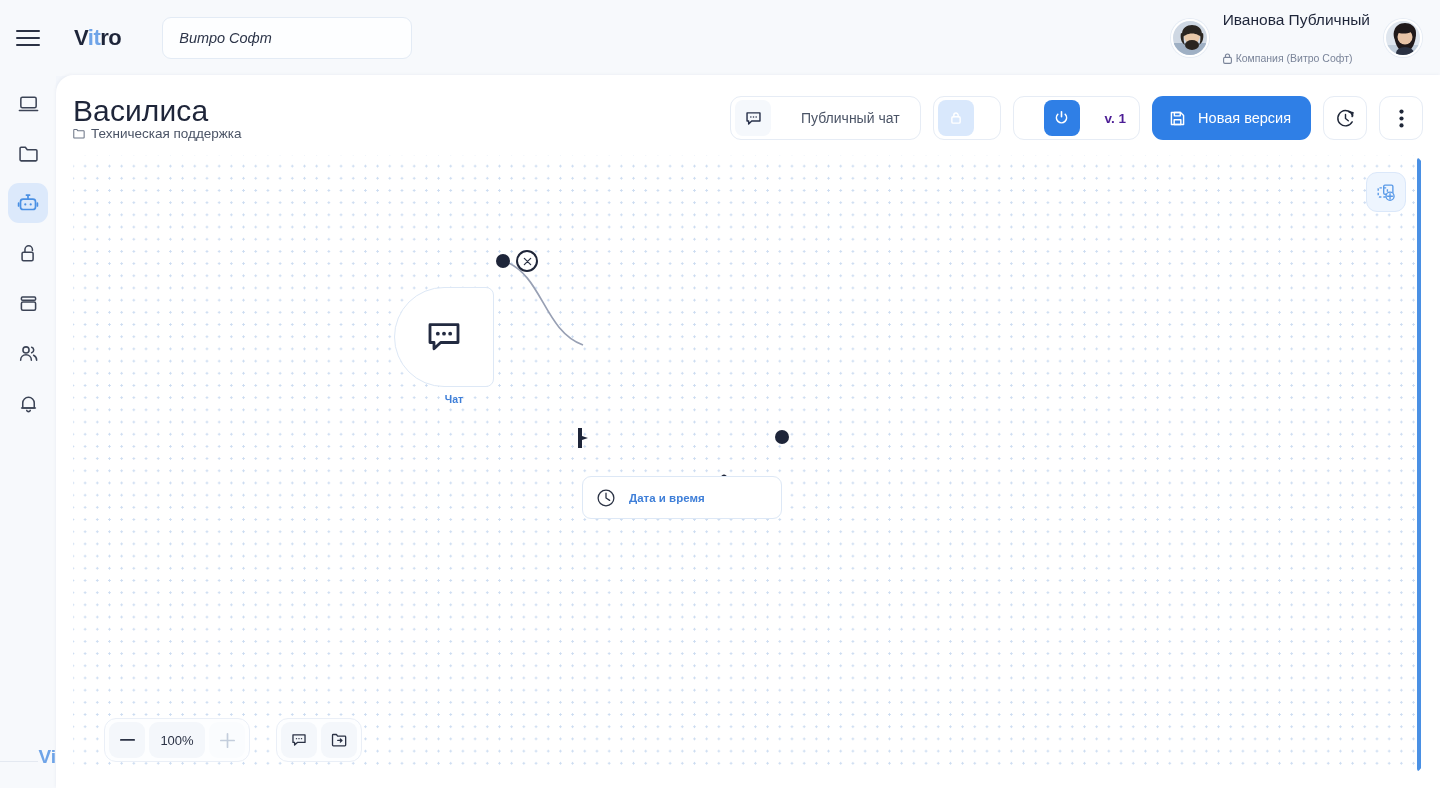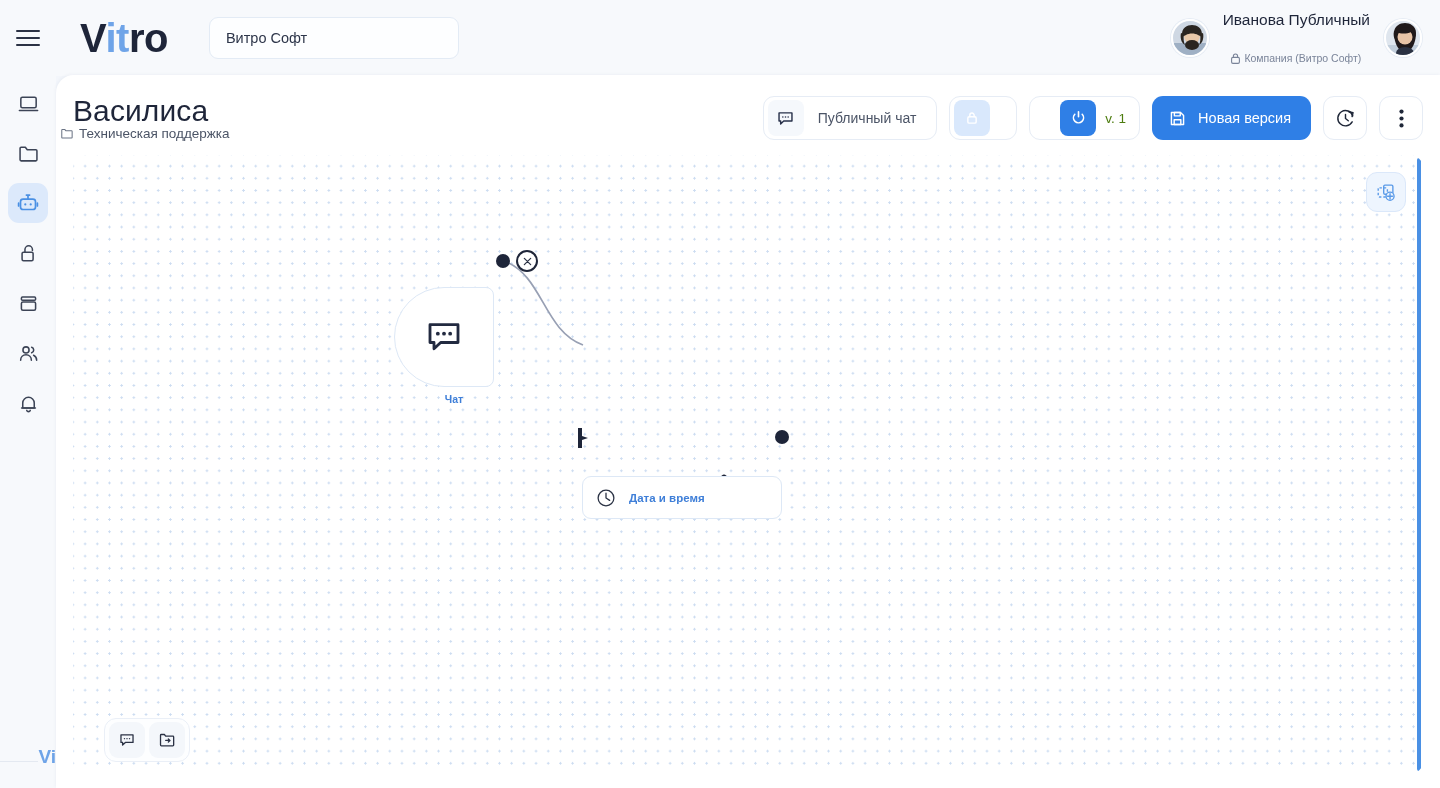--- a/index.html
+++ b/index.html
@@ -21,51 +21,52 @@
     width: 56px; height: 76px;
     display: flex; align-items: center; justify-content: center;
     cursor: pointer;
   }
   .hamburger .bars { width: 24px; }
   .hamburger .bars i {
     display: block; height: 2px; background: #2b3245; border-radius: 2px;
     margin: 5px 0;
   }
   .logo {
-    font-size: 40px; font-weight: bold; letter-spacing: -0.5px;
-    color: #1e2539; margin-left: 24px; line-height: 1;
+    font-size: 22px; font-weight: bold; letter-spacing: -0.5px;
+    color: #1e2539; margin-left: 18px; line-height: 1;
     user-select: none;
   }
   .logo .mid { color: #6fa4e8; }
   .company-input {
     margin-left: 41px;
     width: 250px; height: 42px;
     background: #fdfeff;
     border: 1px solid #e3ebf5;
     border-radius: 9px;
     padding: 0 16px;
     font-size: 14.5px; color: #2d3549;
     font-family: "Liberation Sans", sans-serif;
     outline: none;
+    font-style: italic;
   }
   .header-right {
     position: absolute; right: 18px; top: 0; height: 76px;
     display: flex; align-items: center; gap: 14px;
   }
   .avatar {
     width: 38px; height: 38px; border-radius: 50%;
     border: 2px solid #fff;
     box-shadow: 0 0 0 1px #e6ecf4;
     overflow: hidden; flex: none; position: relative;
   }
   .user-text { text-align: right; }
   .user-name { font-size: 15.5px; color: #1e2539; line-height: 18px; }
   .user-sub {
     font-size: 10.5px; color: #7a8499; line-height: 14px;
-    display: flex; align-items: center; justify-content: center; gap: 4px; margin-top: 22px;
+    display: flex; align-items: center; justify-content: flex-start; gap: 4px; margin-top: 22px;
   }
 
   
   .rail {
     position: absolute; left: 0; top: 76px; width: 56px; height: 712px;
     display: flex; flex-direction: column; align-items: center;
     padding-top: 7px;
     background: #f7f9fc;
   }
   .rail-btn {
@@ -97,48 +98,48 @@
 
   
   .page-head {
     position: absolute; left: 0; top: 0; width: 100%; height: 80px;
   }
   .page-title {
     position: absolute; left: 17px; top: 19px;
     font-size: 30px; color: #1e2539; letter-spacing: 0.1px;
   }
   .page-sub {
-    position: absolute; left: 5px; top: 51px;
+    position: absolute; left: 17px; top: 51px;
     font-size: 13.5px; color: #4b5466;
     display: flex; align-items: center; gap: 6px;
   }
 
   
   .toolbar {
     position: absolute; right: 17px; top: 21px;
     display: flex; align-items: center; gap: 12px;
   }
   .grp {
     border: 1px solid #e6ecf5; border-radius: 11px;
     background: #ffffff; height: 44px;
     display: flex; align-items: center; padding: 4px;
-    gap: 2px;
+    gap: 18px;
   }
   .chip-icon {
     width: 36px; height: 36px; border-radius: 8px;
     display: flex; align-items: center; justify-content: center;
     background: #f5f8fc; color: #27304a; cursor: pointer; flex: none;
   }
   .chip-label {
     font-size: 14px; color: #4b5466; padding: 0 16px 0 12px;
     cursor: pointer; white-space: nowrap;
   }
   .chip-icon.lock-on { background: #d9e8fc; color: #ffffff; }
   .chip-icon.power-on { background: #2f7fe6; color: #ffffff; }
-  .ver-label { font-size: 13.5px; color: #4d7c0f; padding: 0 9px 0 7px; white-space: nowrap; }
+  .ver-label { font-size: 13.5px; color: #4c1d95; padding: 0 9px 0 7px; white-space: nowrap; font-weight: bold; }
   .btn-primary {
     height: 44px; border-radius: 11px; background: #2f7fe6; color: #fff;
     display: flex; align-items: center; gap: 11px;
     padding: 0 20px 0 16px; font-size: 14.5px; cursor: pointer;
     border: none;
     font-family: "Liberation Sans", sans-serif;
   }
   .icon-btn {
     width: 44px; height: 44px; border-radius: 11px;
     border: 1px solid #e6ecf5; background: #fff;
@@ -489,20 +490,34 @@
         <div class="t-ico">
           <svg width="22" height="22" viewBox="0 0 24 24" fill="none" stroke="currentColor" stroke-width="1.4">
             <circle cx="12" cy="12" r="8.6"></circle>
             <path d="M12 6.8V12l4 2.6" stroke-linecap="round"></path>
           </svg>
         </div>
         <div class="t-txt">Дата и время</div>
       </div>
 
       <div class="bottombar">
+        <div class="bb-grp">
+          <div class="bb-btn">
+            <svg width="15" height="3" viewBox="0 0 16 3">
+              <rect width="16" height="1.8" rx="0.9" fill="currentColor"></rect>
+            </svg>
+          </div>
+          <div class="bb-zoom">100%</div>
+          <div class="bb-btn dim">
+            <svg width="15" height="15" viewBox="0 0 16 16">
+              <rect y="7.1" width="16" height="1.8" rx="0.9" fill="currentColor"></rect>
+              <rect x="7.1" width="1.8" height="16" rx="0.9" fill="currentColor"></rect>
+            </svg>
+          </div>
+        </div>
 
         <div class="bb-grp">
           <div class="bb-btn">
             <svg width="18" height="18" viewBox="0 0 20 20" fill="none" stroke="currentColor" stroke-width="1.45">
               <path d="M3.3 4.3h13.4v8.4H8.2l-3.1 2.9v-2.9H3.3z" stroke-linejoin="round"></path>
               <circle cx="7.2" cy="8.5" r="0.8" fill="currentColor" stroke="none"></circle>
               <circle cx="10" cy="8.5" r="0.8" fill="currentColor" stroke="none"></circle>
               <circle cx="12.8" cy="8.5" r="0.8" fill="currentColor" stroke="none"></circle>
             </svg>
           </div>

